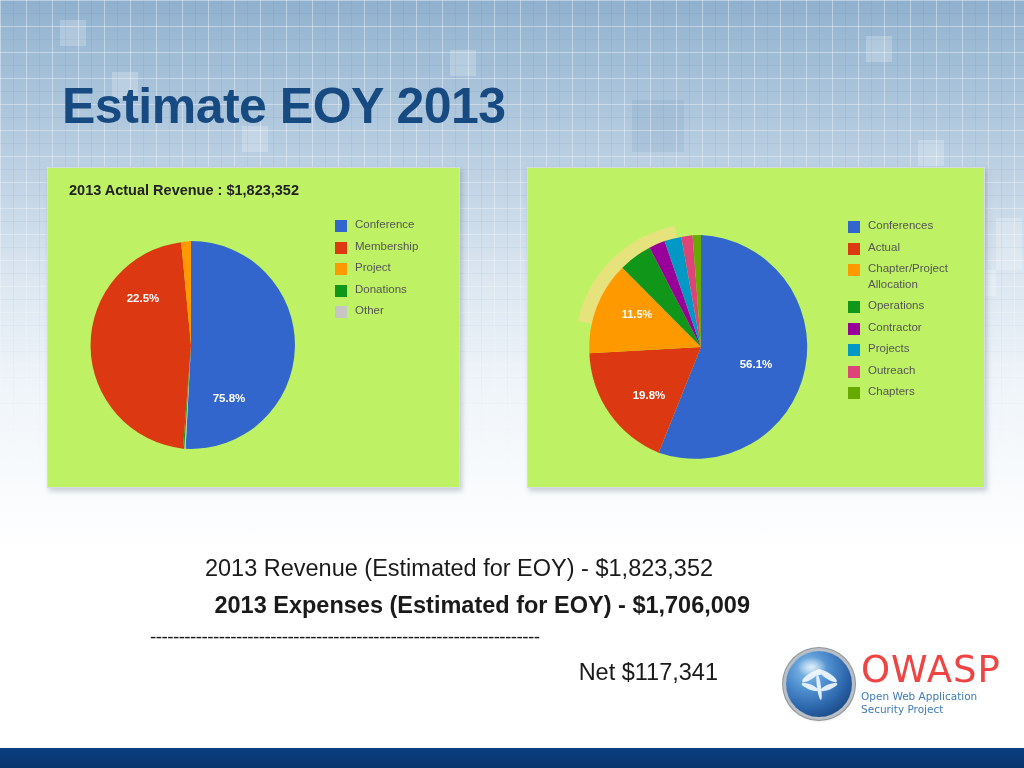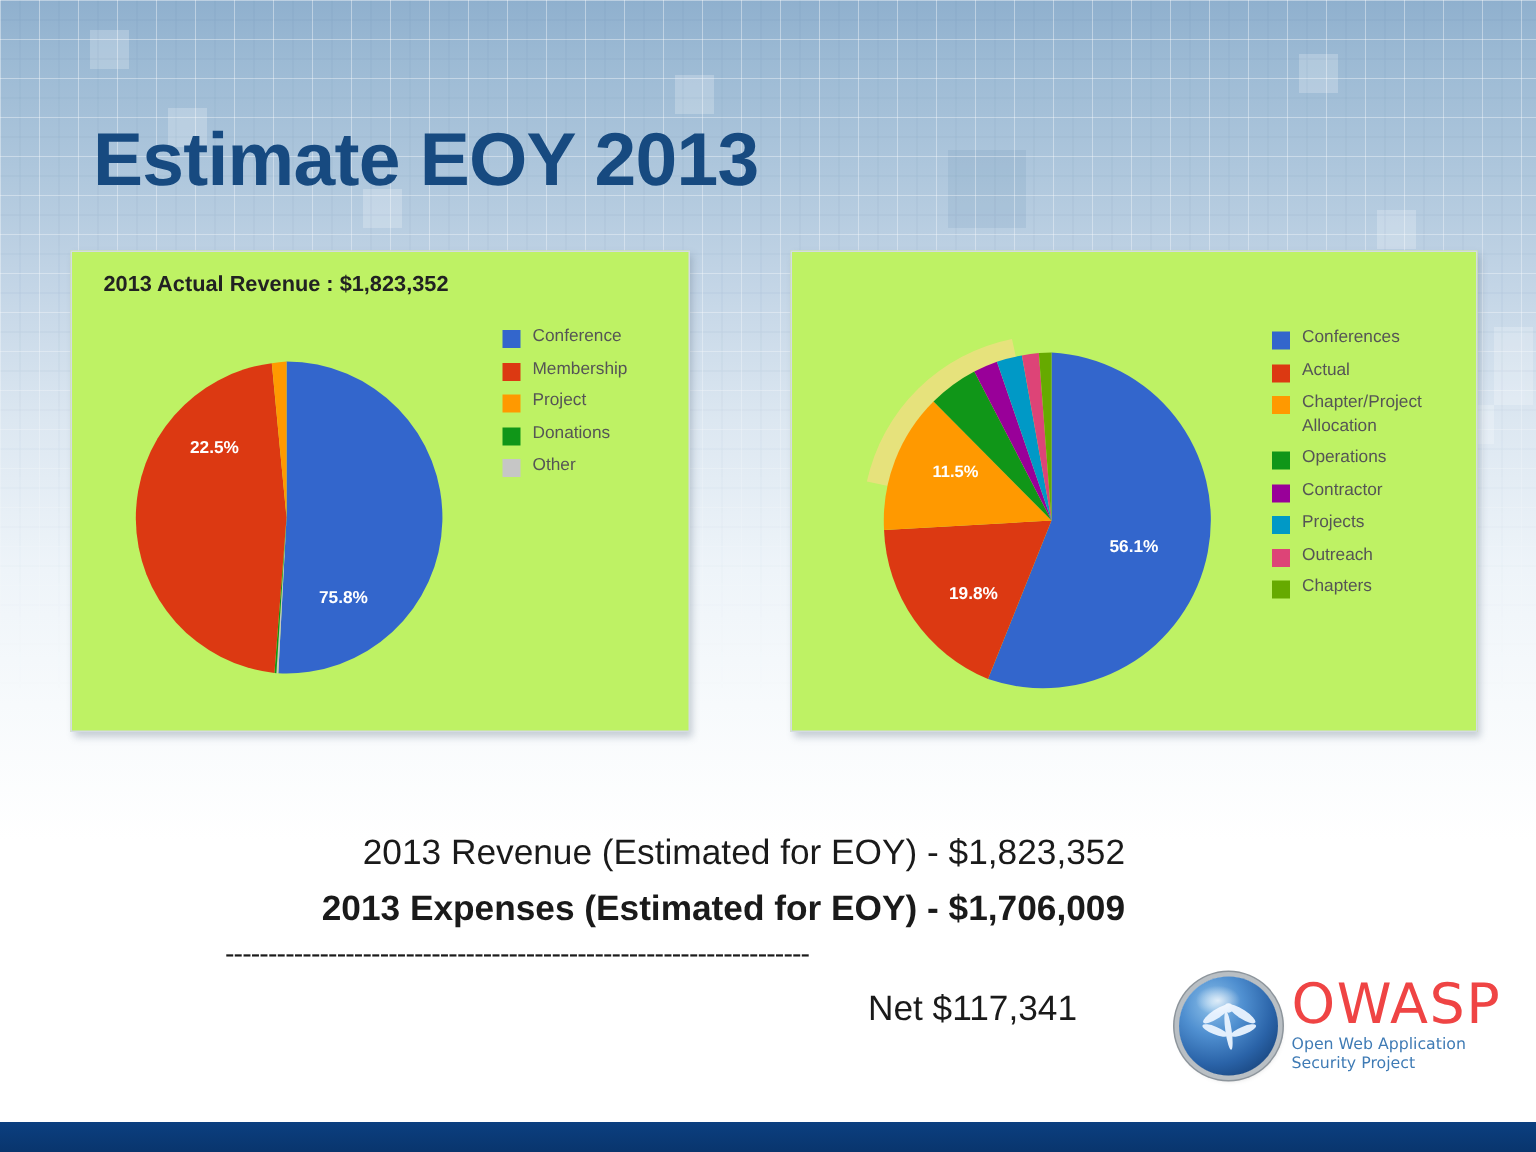--- a/index.html
+++ b/index.html
@@ -150,21 +150,21 @@
   .summary {
     position: absolute;
     left: 150px;
     top: 550px;
     width: 600px;
     font-size: 23.5px;
     color: #1a1a1a;
     line-height: 1.58;
   }
   .summary .line { white-space: nowrap; }
-  .summary .l-rev { text-align: right;  padding-left: 18px; }
+  .summary .l-rev { text-align: center;  padding-left: 18px; }
   .summary .l-exp { text-align: right;  padding-left: 4px; font-weight: bold; }
   .summary .l-rule {
     text-align: left;
     font-size: 19px;
     letter-spacing: -0.6px;
     color: #1a1a1a;
     margin-top: -2px;
     overflow: hidden;
   }
   .summary .l-net { text-align: right; padding-right: 32px; margin-top: 2px; }

